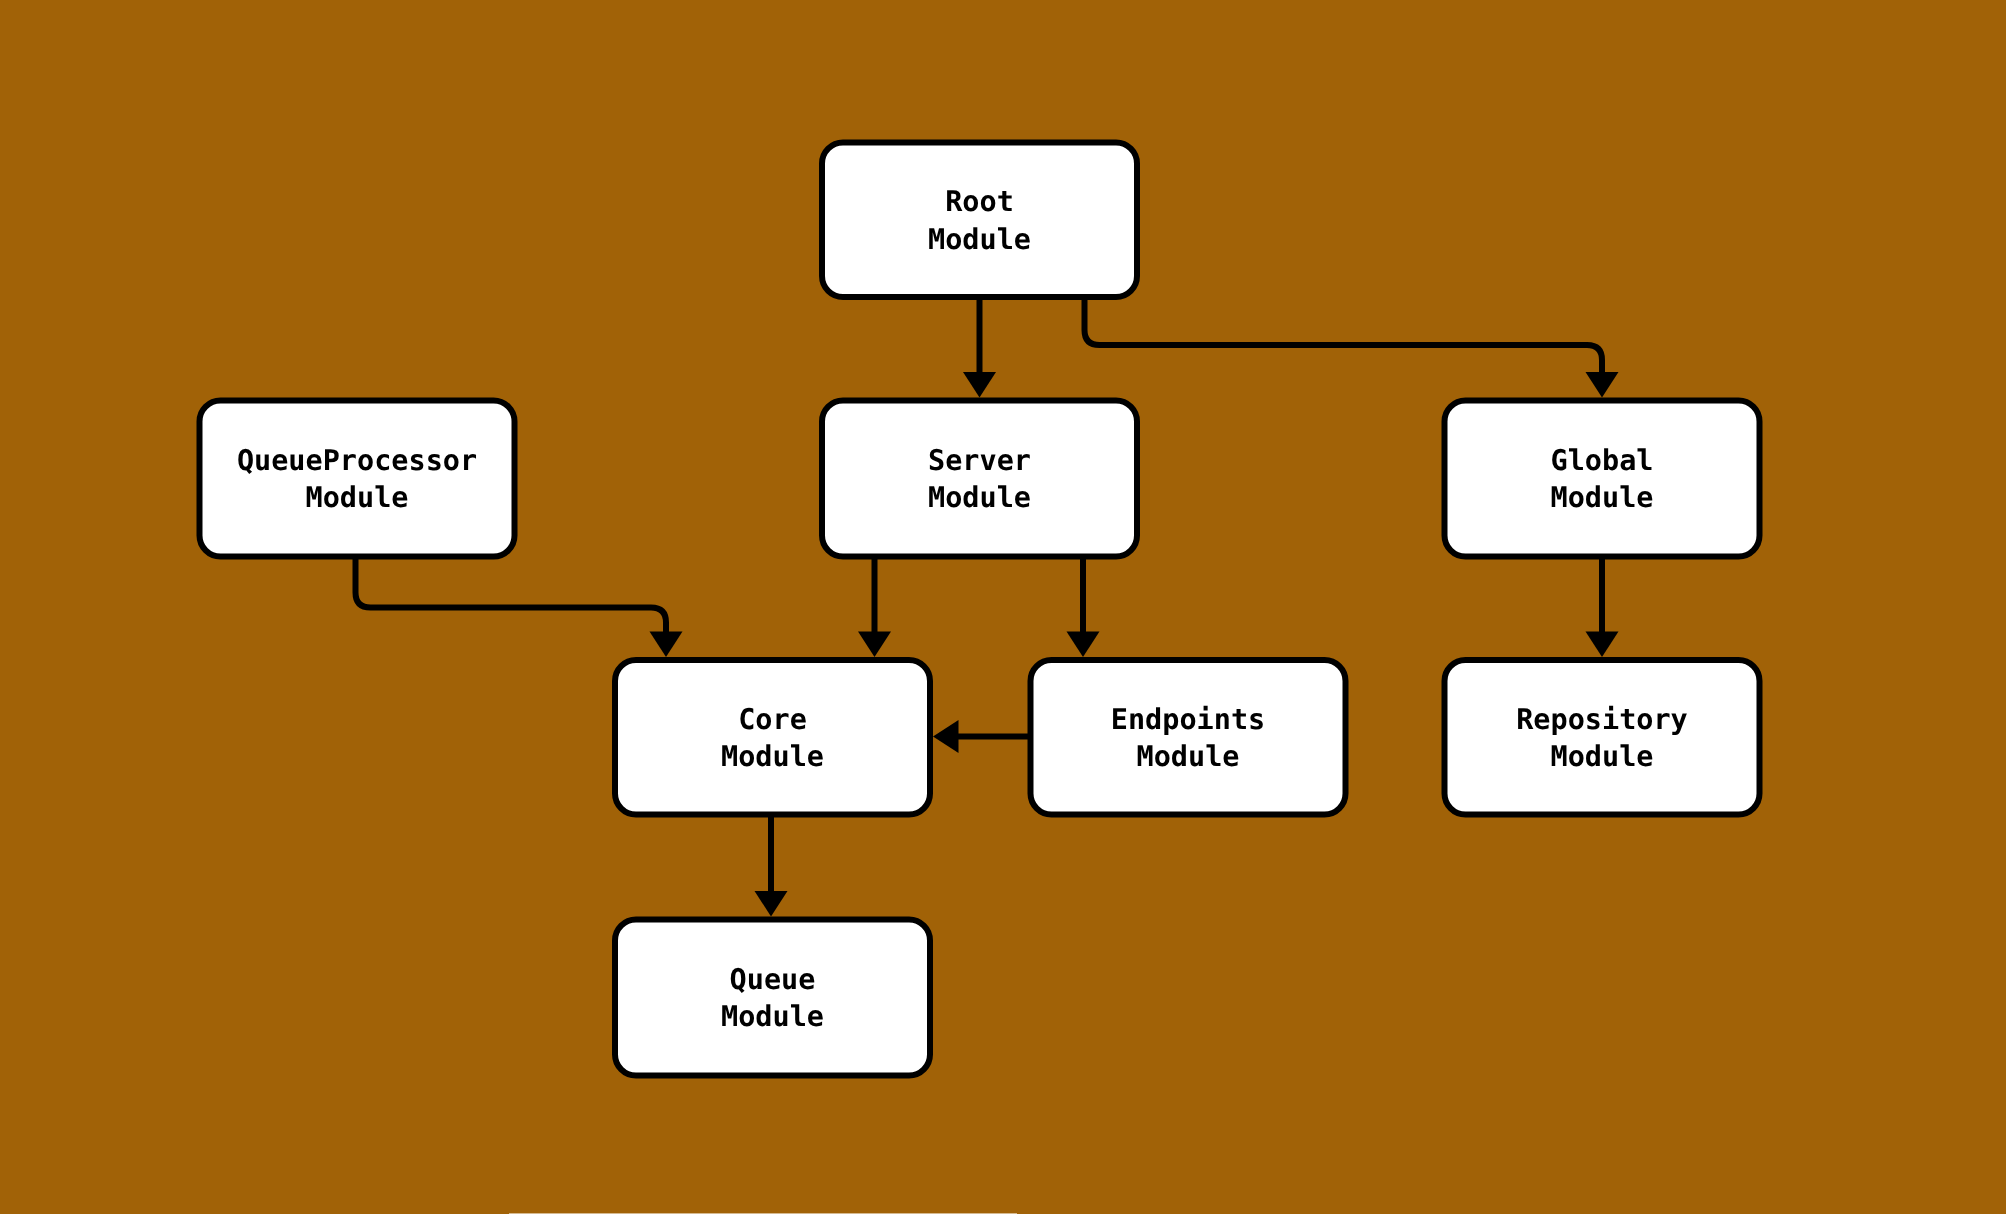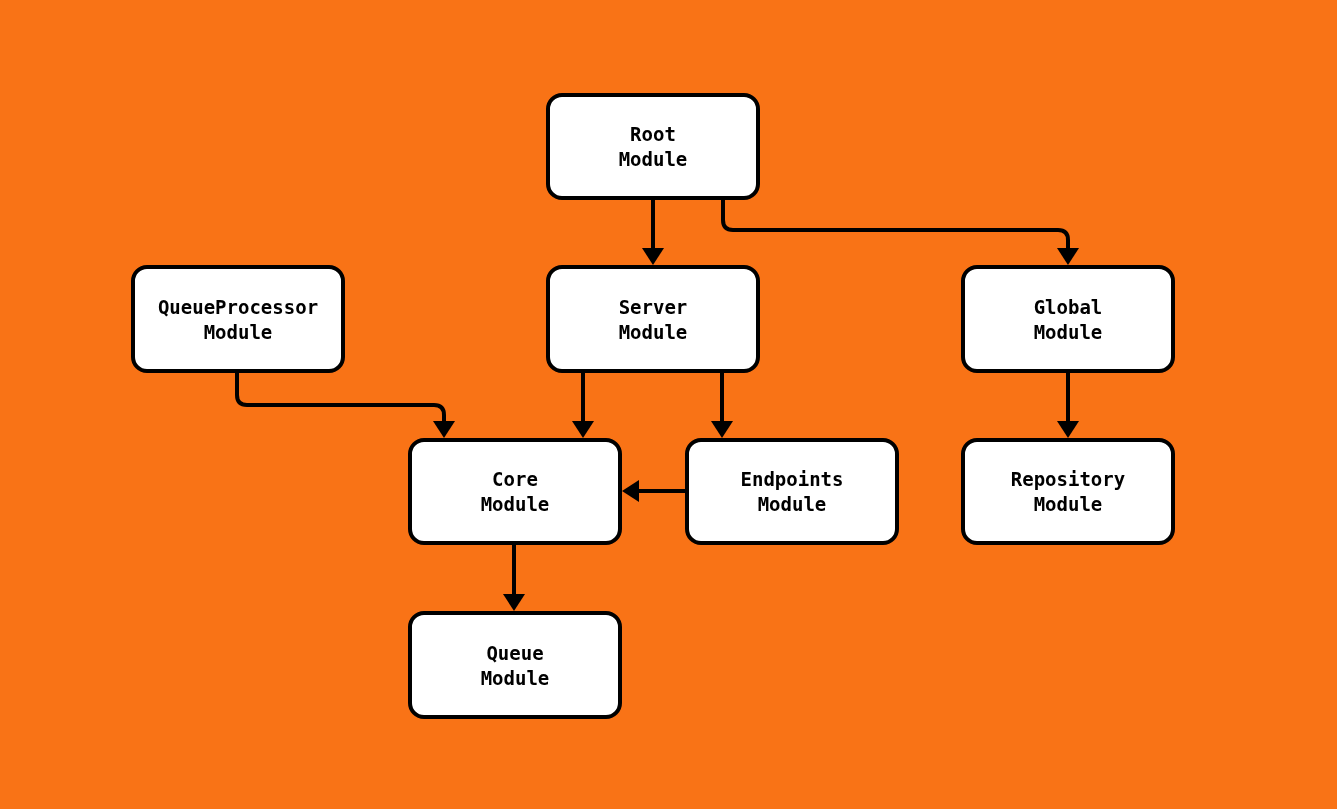--- a/index.html
+++ b/index.html
@@ -11,21 +11,21 @@
   body {
     width: 1337px;
     height: 809px;
     overflow: hidden;
     font-family: "DejaVu Sans Mono", "Liberation Mono", monospace;
   }
   #diagram-root {
     position: relative;
     width: 1337px;
     height: 809px;
-    background: #f97316;
+    background: #a16207;
   }
   svg#graph {
     display: block;
     width: 1337px;
     height: 809px;
   }
   .node-box {
     fill: #ffffff;
     stroke: #000000;
     stroke-width: 4;

